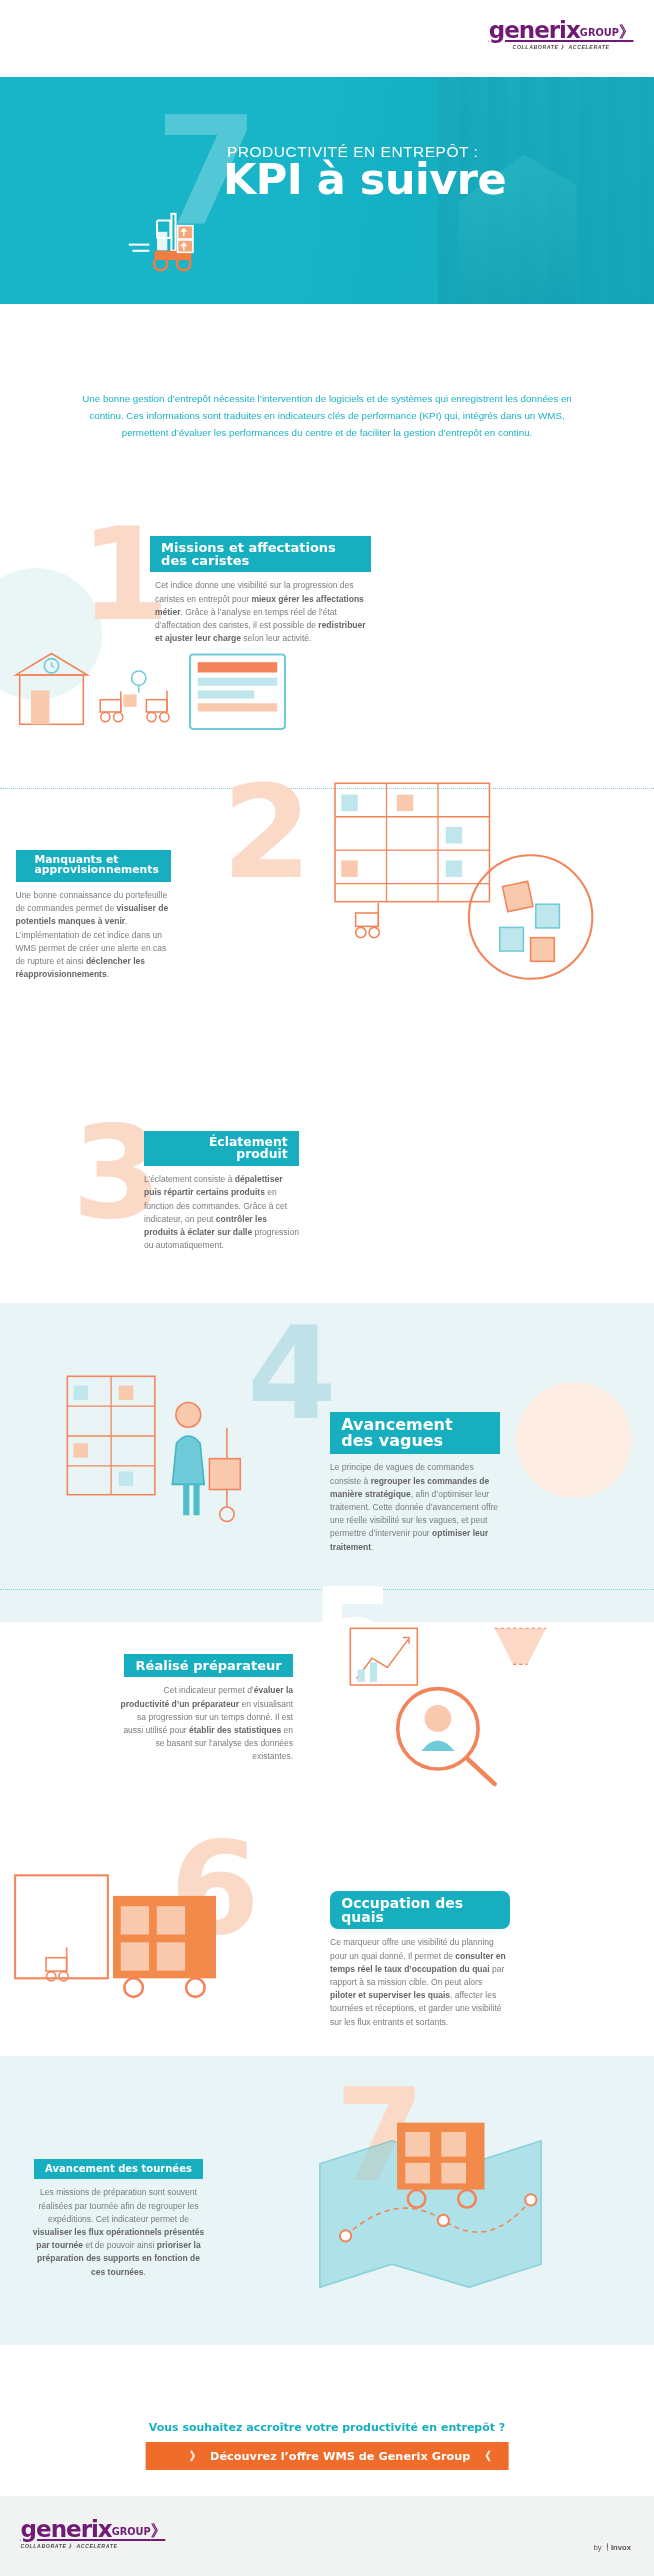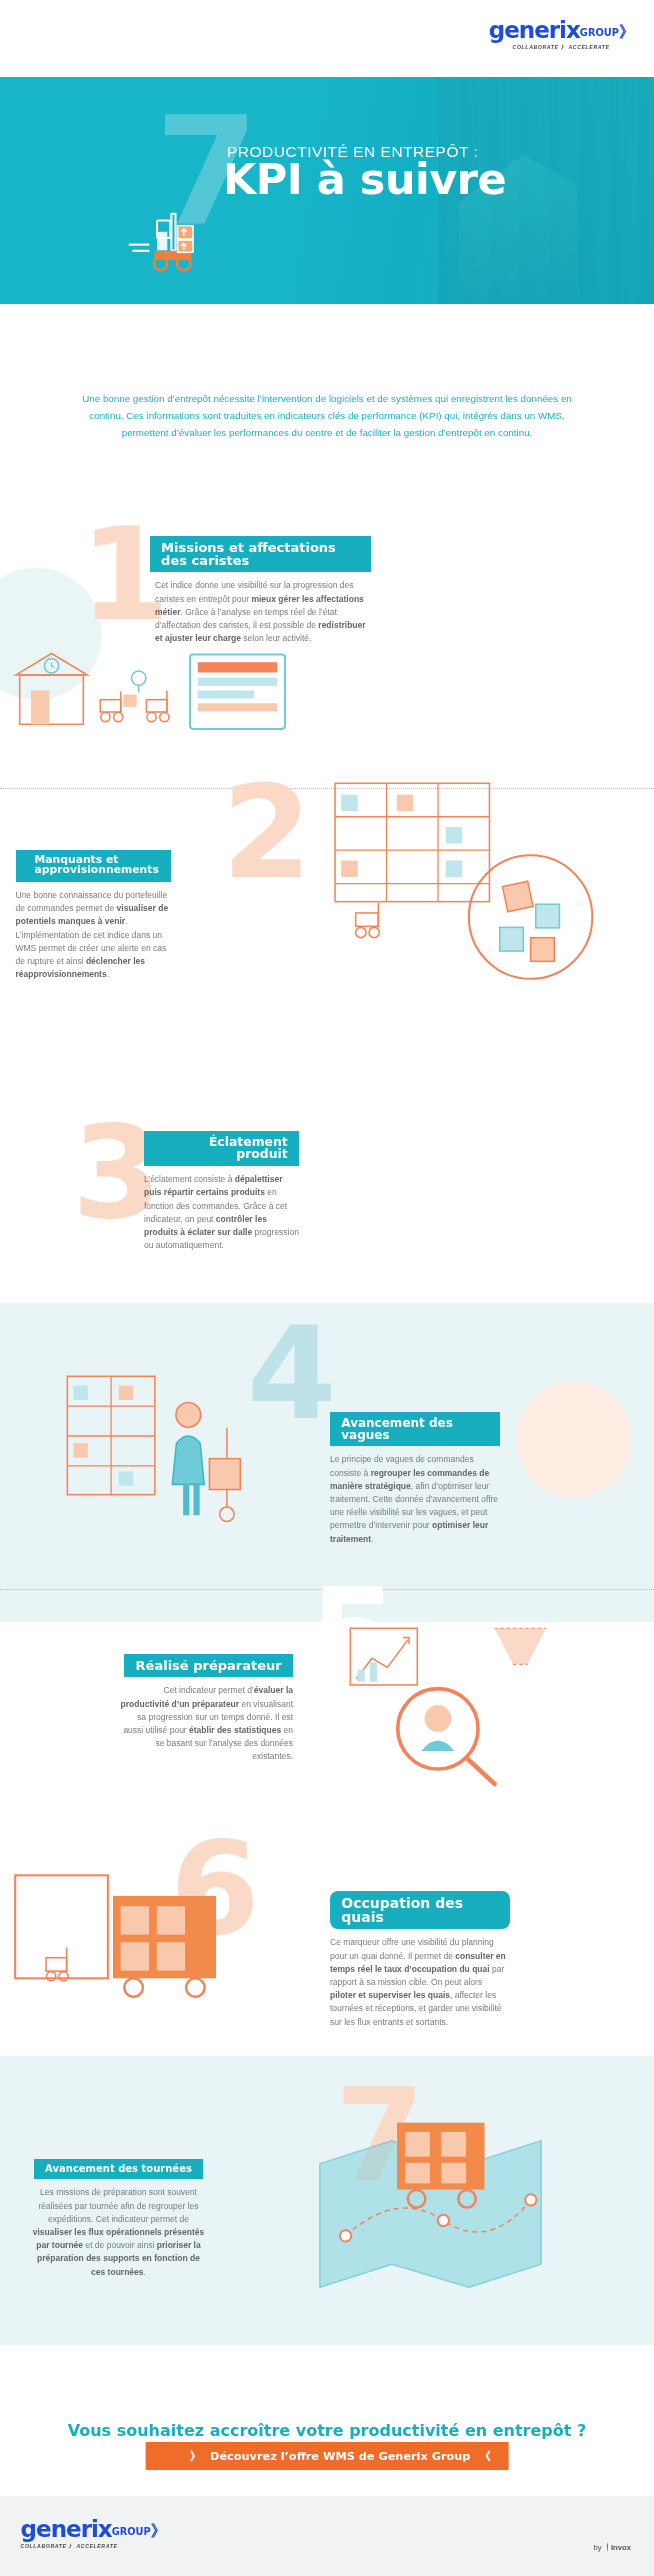--- a/index.html
+++ b/index.html
@@ -6,21 +6,21 @@
   body {
     width:654px; height:2576px; position:relative;
     background:#ffffff;
     font-family:"Liberation Sans", sans-serif;
     overflow:hidden;
   }
 
   
   .header { height:77px; background:#fff; position:relative; }
   .logo-wrap { position:absolute; right:20.6px; top:18.5px; text-align:center; }
-  .logo-main { font-size:23px; font-weight:bold; color:#1d4ed8; letter-spacing:-1px; line-height:1; font-family:"DejaVu Sans", sans-serif; }
+  .logo-main { font-size:23px; font-weight:bold; color:#701a75; letter-spacing:-1px; line-height:1; font-family:"DejaVu Sans", sans-serif;text-decoration:underline; }
   .logo-main .grp { font-size:9.8px; letter-spacing:0px; vertical-align:2.1px; }
   .logo-main .chev { font-size:15.5px; vertical-align:1px; }
   .logo-tag { font-size:5.2px; font-weight:bold; color:#4a4a4a; letter-spacing:0.6px; margin-top:2.1px; font-style:italic; }
 
   
   .hero {
     height:227px; position:relative; overflow:hidden;
     background:linear-gradient(100deg,#18B4C8 0%,#18B4C8 45%,#14AFC4 62%,#1BB0BE 78%,#22A8AE 100%);
   }
   .hero-photo {
@@ -72,21 +72,21 @@
   .ghost {
     position:absolute; font-size:129px; font-weight:bold; line-height:1;
     color:#FAD9C7; font-family:"DejaVu Sans", sans-serif; z-index:0;
   }
   .ghost.blue { color:#BFE2E8; }
 
   .band-teal { position:absolute; left:0; width:100%; background:#E8F4F5; }
   .dotline { position:absolute; height:0; border-top:1px dotted #7FD3DE; }
 
   
-  .cta-q { position:absolute; width:100%; text-align:center; color:#17AFC0; font-size:16px; font-weight:bold; font-family:"DejaVu Sans", sans-serif; }
+  .cta-q { position:absolute; width:100%; text-align:center; color:#17AFC0; font-size:11px; font-weight:bold; font-family:"DejaVu Sans", sans-serif; }
   .cta-btn {
     position:absolute; left:50%; transform:translateX(-50%);
     background:#EF6C2B; color:#fff; font-size:11.3px; font-weight:bold;
     padding:6.7px 17.5px; font-family:"DejaVu Sans", sans-serif; white-space:nowrap;
   }
 
   
   .footer { position:absolute; left:0; bottom:0; width:100%; height:80px; background:#F1F2F2; }
   .footer .logo-wrap { left:20.6px; right:auto; top:21.6px; text-align:left; }
   .by { position:absolute; right:23px; top:47px; font-size:7.7px; color:#555; }
@@ -227,21 +227,21 @@
   <div class="ghost" style="left:72px;top:0px;">3</div>
   <div style="position:absolute;left:144px;top:23px;width:155px;z-index:2;">
     <div class="ribbon" style="font-size:12.4px;text-align:right;">Éclatement produit</div>
     <div class="body-txt"><span>L’éclatement consiste à </span><b>dépalettiser puis répartir certains produits</b><span> en fonction des commandes. Grâce à cet indicateur, on peut </span><b>contrôler les produits à éclater sur dalle</b><span> progression ou automatiquement.</span></div>
   </div>
 </div>
 
 <div class="sec" style="top:1340px;left:0;width:100%;height:206px;">
   <div class="ghost blue" style="left:247px;top:-31px;">4</div>
   <div style="position:absolute;left:330px;top:72px;width:170px;z-index:2;">
-    <div class="ribbon" style="font-size:12px;">Avancement des vagues</div>
+    <div class="ribbon" style="font-size:16px;">Avancement des vagues</div>
     <div class="body-txt"><span>Le principe de vagues de commandes consiste à </span><b>regrouper les commandes de manière stratégique</b><span>, afin d’optimiser leur traitement. Cette donnée d’avancement offre une réelle visibilité sur les vagues, et peut permettre d’intervenir pour </span><b>optimiser leur traitement</b><span>.</span></div>
   </div>
 
   <svg style="position:absolute;left:57px;top:26px;" width="242" height="175" viewBox="0 0 470 340">
     <rect x="20" y="20" width="170" height="230" fill="none" stroke="#F3845A" stroke-width="3"></rect>
     <g stroke="#F3845A" stroke-width="2.5">
       <line x1="20" y1="78" x2="190" y2="78"></line>
         <line x1="20" y1="136" x2="190" y2="136"></line>
         <line x1="20" y1="194" x2="190" y2="194"></line>
       <line x1="105" y1="20" x2="105" y2="250"></line>

